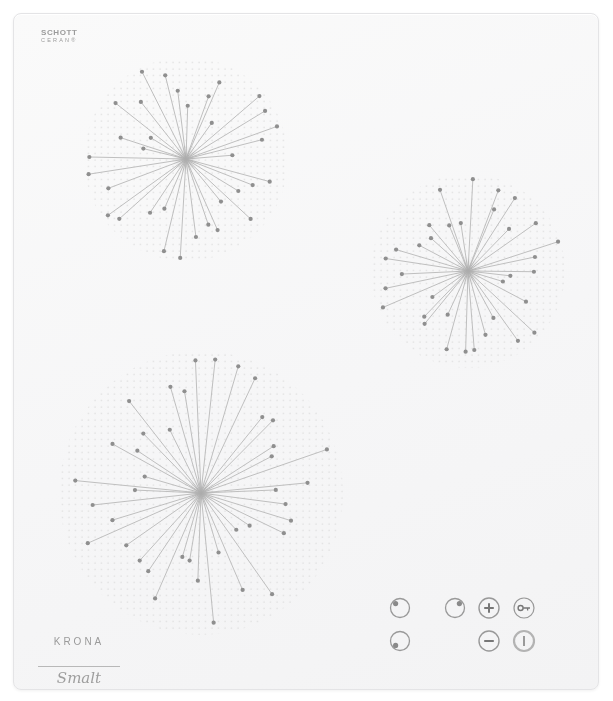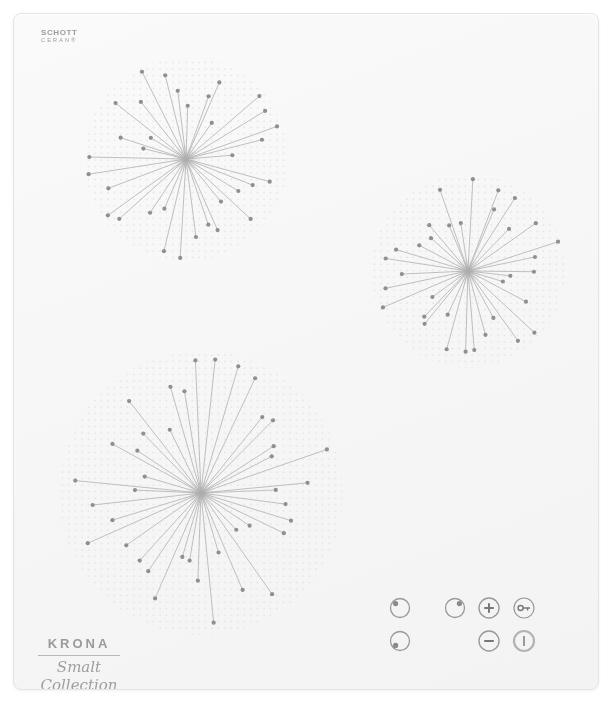--- a/index.html
+++ b/index.html
@@ -19,22 +19,22 @@
     position:absolute;left:27px;top:14px;color:#9b9b9b;line-height:1.15;
     user-select:none;
   }
   .schott-line1{font-size:8px;font-weight:bold;letter-spacing:0.6px;}
   .schott-line2{font-size:5.5px;letter-spacing:2.2px;}
   .krona-logo{
     position:absolute;left:24px;top:622px;width:82px;text-align:center;color:#9a9a9a;
     user-select:none;
   }
   .krona-name{
-    font-size:13px;font-weight:bold;letter-spacing:3px;
-    border-bottom:1px solid #b8b8b8;padding-bottom:4px;
+    font-size:10px;font-weight:normal;letter-spacing:3px;
+    border-bottom:1px solid #b8b8b8;padding-bottom:19px;
   }
   .krona-collection{
     font-family:"DejaVu Serif", serif;font-style:italic;
     font-size:15px;margin-top:2px;color:#9e9e9e;
   }
 </style>
 </head>
 <body>
 
 <div class="cooktop">

